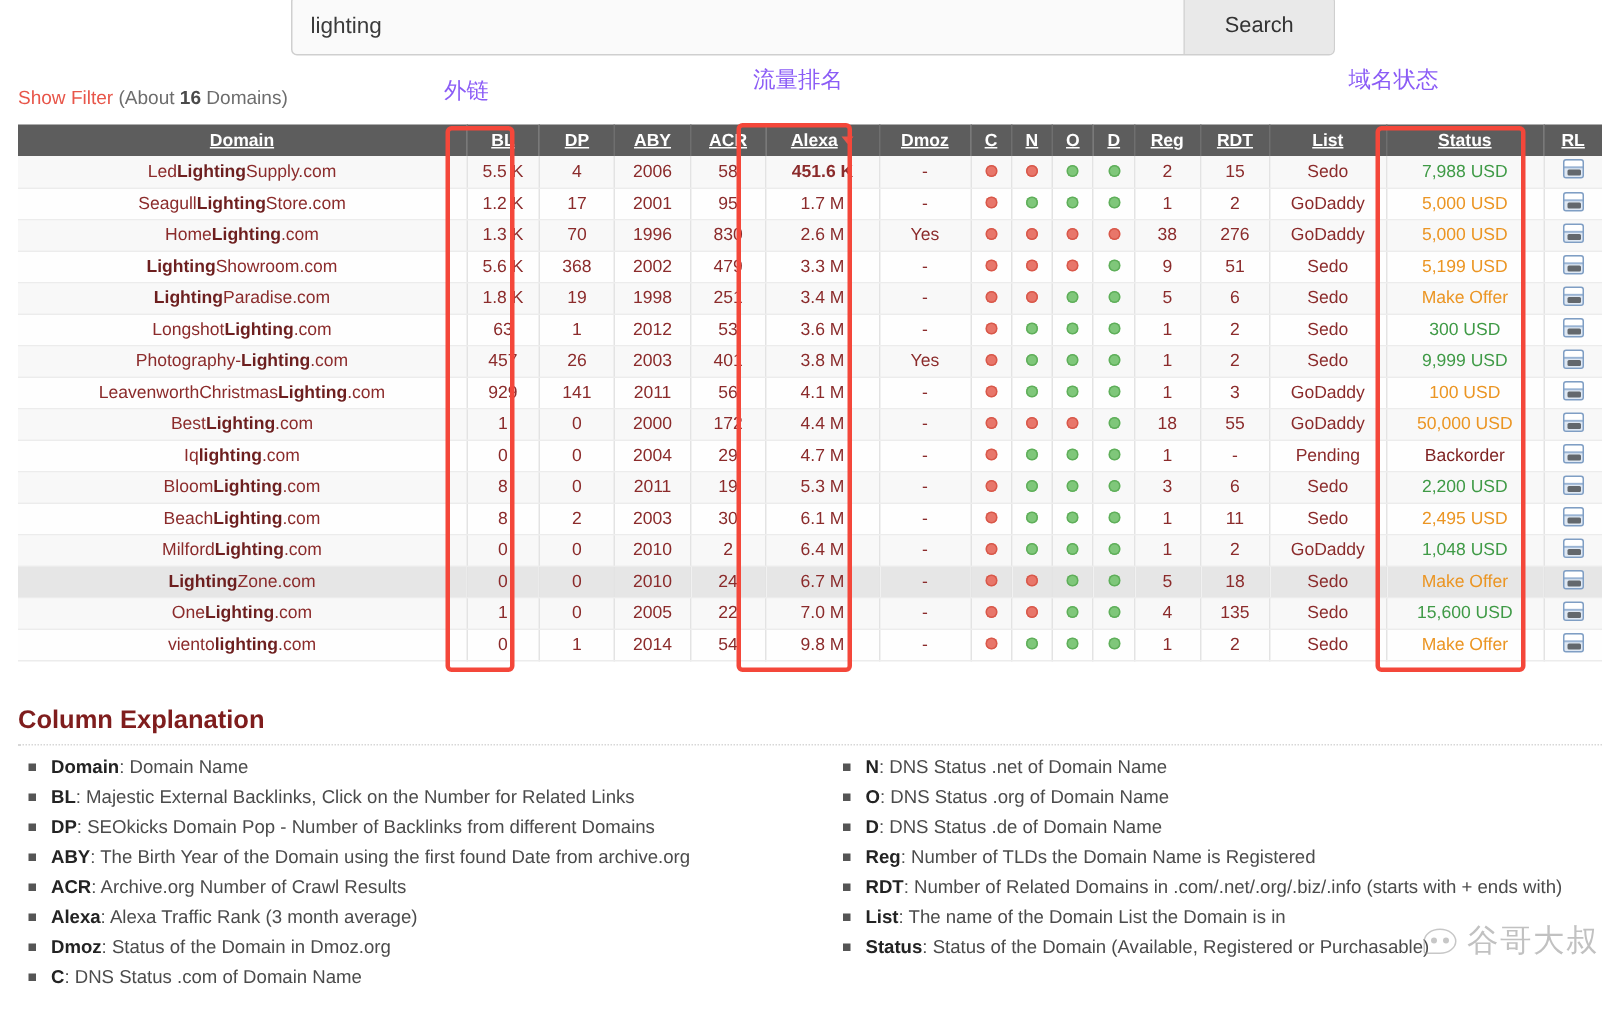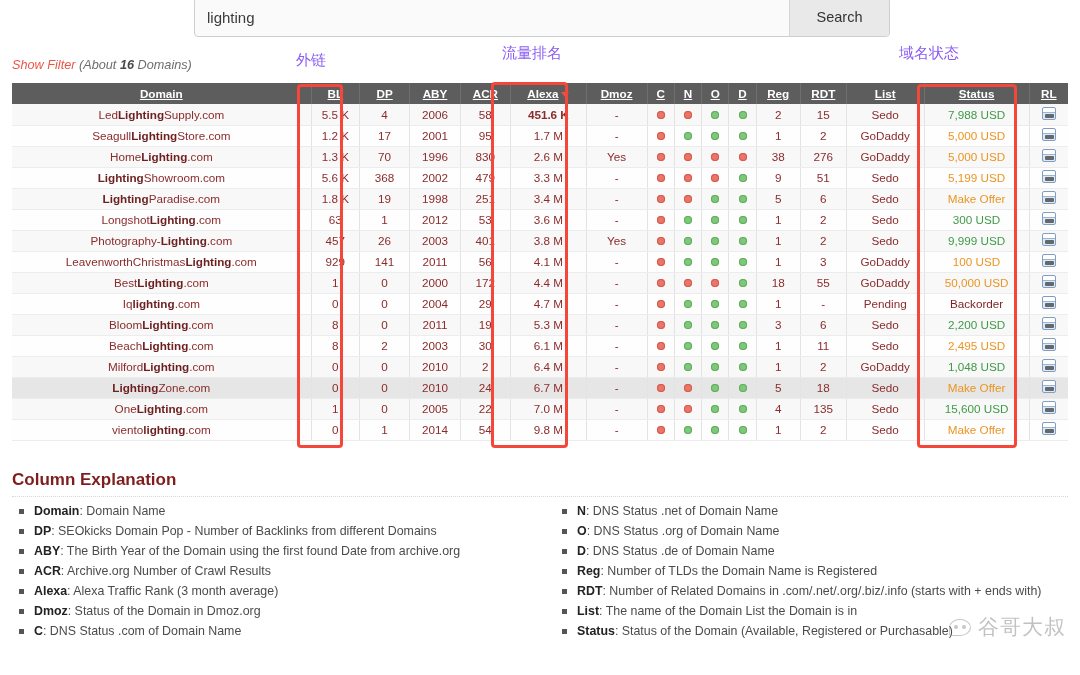--- a/index.html
+++ b/index.html
@@ -48,21 +48,20 @@
   }
   #anno-bl    { left: 296px; top: 51px; }
   #anno-alexa { left: 502px; top: 44px; }
   #anno-status{ left: 899px; top: 44px; }
 
   
   .filterline {
     position: absolute; left: 12px; top: 58px;
     font-size: 12.7px; color: #6d6d6d;
     white-space: nowrap;
-    font-style: italic;
   }
   .filterline .showfilter { color: #e8564a; cursor: pointer; }
   .filterline b { color: #4a4a4a; }
 
   
   table.results {
     position: absolute; left: 12px; top: 83px;
     width: 1056px;
     border-collapse: collapse;
     font-size: 11.7px;
@@ -547,20 +546,21 @@
 
   <div class="redbox" id="box-bl"></div>
   <div class="redbox" id="box-alexa"></div>
   <div class="redbox" id="box-status"></div>
 
   <div class="explain-title">Column Explanation</div>
   <div class="explain-rule"></div>
   <div class="explain-cols">
     <ul id="exp-left">
         <li><b>Domain</b><span>: Domain Name</span></li>
+        <li><b>BL</b><span>: Majestic External Backlinks, Click on the Number for Related Links</span></li>
         <li><b>DP</b><span>: SEOkicks Domain Pop - Number of Backlinks from different Domains</span></li>
         <li><b>ABY</b><span>: The Birth Year of the Domain using the first found Date from archive.org</span></li>
         <li><b>ACR</b><span>: Archive.org Number of Crawl Results</span></li>
         <li><b>Alexa</b><span>: Alexa Traffic Rank (3 month average)</span></li>
         <li><b>Dmoz</b><span>: Status of the Domain in Dmoz.org</span></li>
         <li><b>C</b><span>: DNS Status .com of Domain Name</span></li>
       </ul>
     <ul class="col-right" id="exp-right">
         <li><b>N</b><span>: DNS Status .net of Domain Name</span></li>
         <li><b>O</b><span>: DNS Status .org of Domain Name</span></li>

